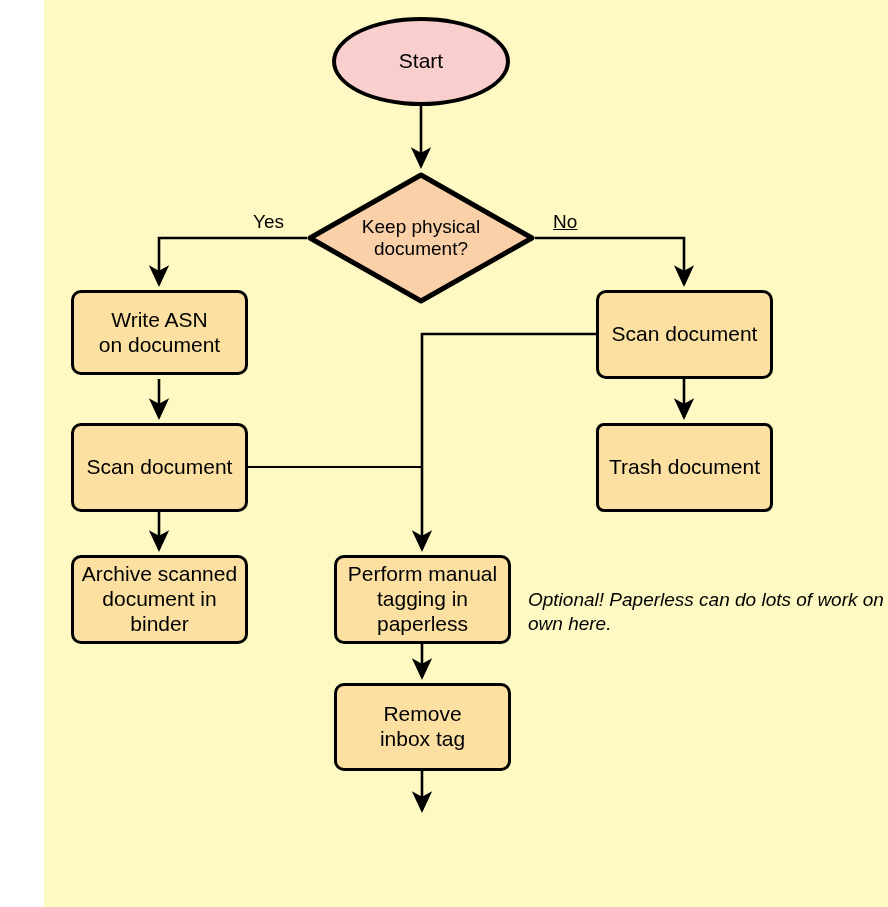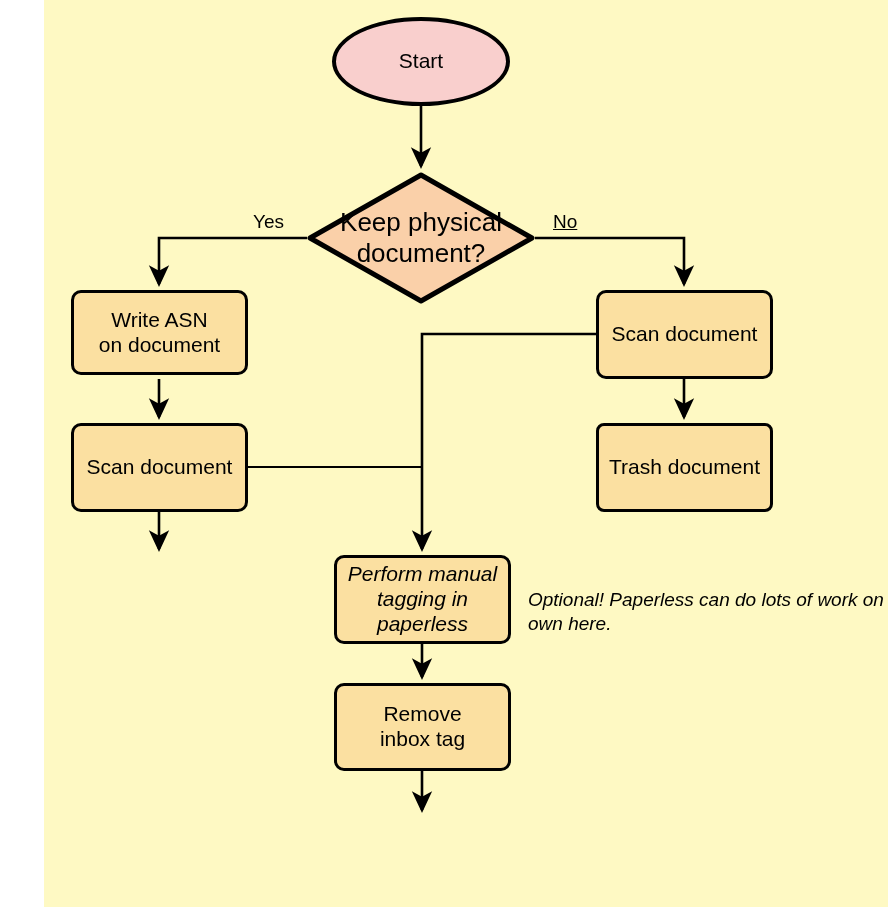--- a/index.html
+++ b/index.html
@@ -65,21 +65,21 @@
     position: absolute;
     left: 0;
     top: 0;
     width: 100%;
     height: 100%;
     display: flex;
     align-items: center;
     justify-content: center;
     text-align: center;
     white-space: pre-line;
-    font-size: 26px;
+    font-size: 19px;
     color: #000000;
     line-height: 1.18;
   }
   .edge-label {
     position: absolute;
     font-size: 19px;
     color: #000000;
     white-space: nowrap;
   }
   .note-text {
@@ -136,26 +136,29 @@
 
   <div class="edge-label" style="left:209px; top:211px;">Yes</div>
 
   <div class="edge-label" style="left:509px; top:211px;text-decoration:underline;">No</div>
 
   <div class="node node-process" style="left:27px; top:290px; width:177px; height:85px;">Write ASN
 on document</div>
 
   <div class="node node-process" style="left:27px; top:423px; width:177px; height:89px;">Scan document</div>
 
+  <div class="node node-process" style="left:27px; top:555px; width:177px; height:89px;">Archive scanned
+document in
+binder</div>
 
   <div class="node node-process" style="left:552px; top:290px; width:177px; height:89px;">Scan document</div>
 
   <div class="node node-process" style="left:552px; top:423px; width:177px; height:89px;border-radius:8px;">Trash document</div>
 
-  <div class="node node-process" style="left:290px; top:555px; width:177px; height:89px;font-style:italic;">Perform manual
+  <div class="node node-process" style="left:290px; top:555px; width:177px; height:89px;">Perform manual
 tagging in
 paperless</div>
 
   <div class="node node-process" style="left:290px; top:683px; width:177px; height:88px;">Remove
 inbox tag</div>
 
 
   <div class="note-text" style="left:484px; top:588px;">Optional! Paperless can do lots of work on its own here.</div>
 
 </div>

